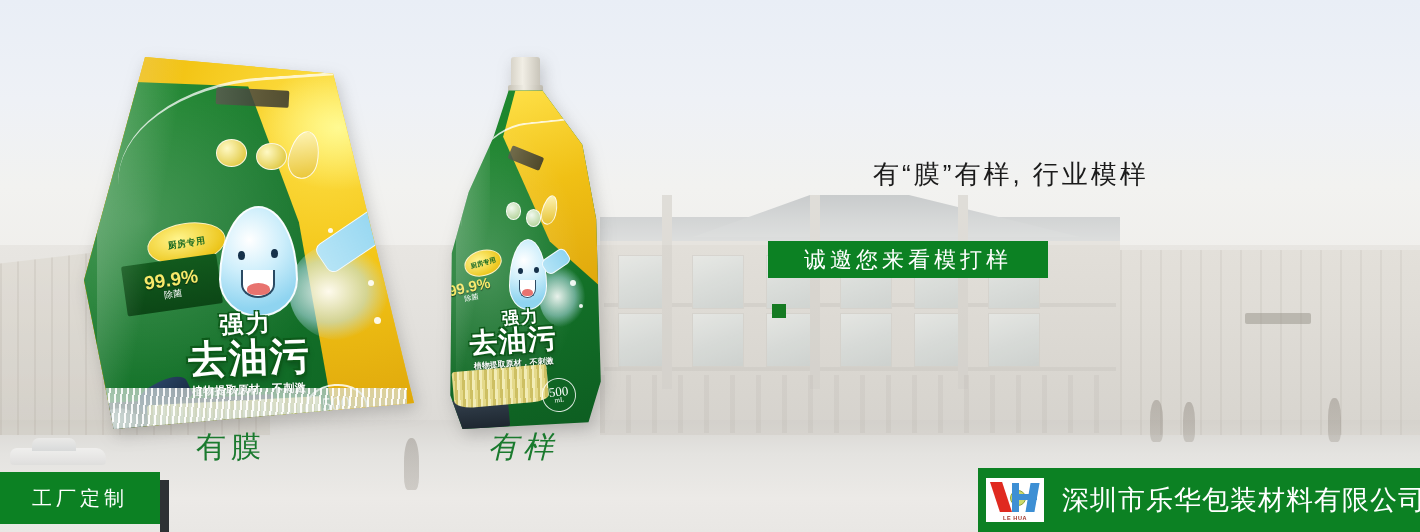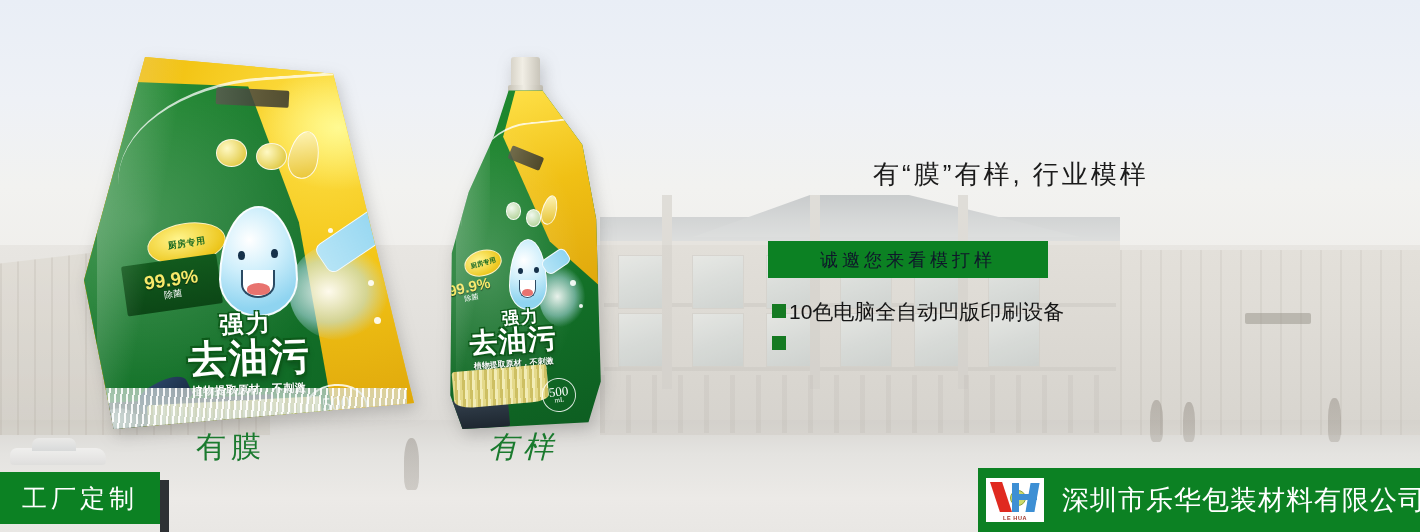--- a/index.html
+++ b/index.html
@@ -461,21 +461,21 @@
     position:absolute; left:694px; top:157px; width:634px;
     text-align:center; font-size:26px; color:#1b1b1b;
     letter-spacing:3px; white-space:nowrap;
   }
 
   .invite-bar {
     position:absolute; left:768px; top:241px; width:280px; height:37px;
     background:#0c8123; display:flex; align-items:center; justify-content:center;
   }
   .invite-bar span {
-    font-size:18px; color:#0f172a; letter-spacing:4px; white-space:nowrap;
+    font-size:22px; color:#ffffff; letter-spacing:4px; white-space:nowrap;
   }
 
   .bullets { position:absolute; left:772px; top:297px; width:420px; }
   .bullet {
     display:flex; align-items:center; margin-bottom:4px; height:28px;
   }
   .bullet-sq {
     width:14px; height:14px; background:#157a22; flex:0 0 14px; margin-right:3px;
   }
   .bullet-tx {
@@ -489,21 +489,21 @@
   .promise-bar span {
     font-size:24px; color:#fff; letter-spacing:1px; white-space:nowrap;
   }
 
   
   .factory-tag {
     position:absolute; left:0; top:472px; width:160px; height:52px;
     background:#0c8123; display:flex; align-items:center; justify-content:center;
   }
   .factory-tag span {
-    font-size:25px; color:#fff; letter-spacing:4px; white-space:nowrap;
+    font-size:20px; color:#fff; letter-spacing:4px; white-space:nowrap;
   }
   .factory-shadow {
     position:absolute; left:160px; top:480px; width:9px; height:52px;
     background:#2e3134;
   }
 
   .footer-green {
     position:absolute; left:978px; top:468px; width:442px; height:64px;
     background:#0c8123; display:flex; align-items:center;
   }
@@ -710,24 +710,20 @@
 
   <div class="subhead">有“膜”有样, 行业模样</div>
 
   <div class="invite-bar">
     <span>诚邀您来看模打样</span>
   </div>
 
   <div class="bullets">
     <div class="bullet">
       <div class="bullet-sq"></div>
-      <div class="bullet-tx">10色电脑全自动凹版印刷设备</div>
-    </div>
-    <div class="bullet">
-      <div class="bullet-sq"></div>
     </div>
   </div>
 
 
   <div class="factory-shadow"></div>
   <div class="factory-tag">
     <span>工厂定制</span>
   </div>
 
   <div class="footer-green">

